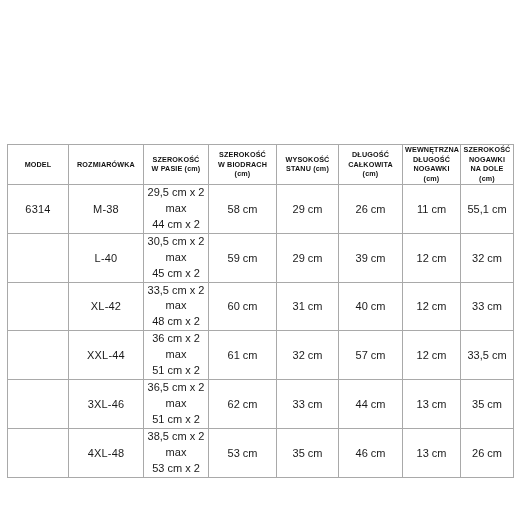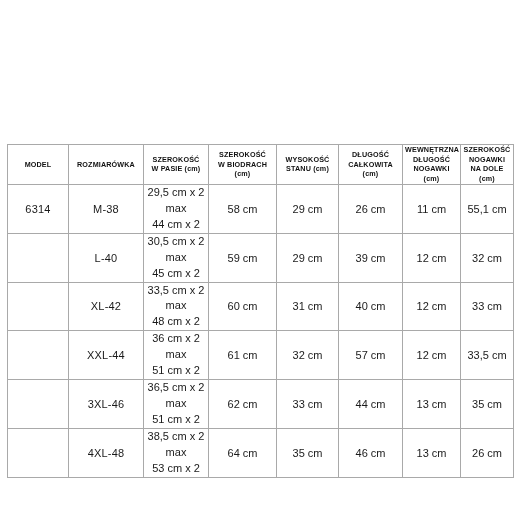--- a/index.html
+++ b/index.html
@@ -159,21 +159,21 @@
           <td>62 cm</td>
           <td>33 cm</td>
           <td>44 cm</td>
           <td>13 cm</td>
           <td>35 cm</td>
         </tr>
         <tr>
           <td class="col-model"></td>
           <td class="col-size">4XL-48</td>
           <td class="col-waist">38,5 cm x 2<br>max<br>53 cm x 2</td>
-          <td>64 cm</td>
+          <td>53 cm</td>
           <td>35 cm</td>
           <td>46 cm</td>
           <td>13 cm</td>
           <td>26 cm</td>
         </tr>
       </tbody>
   </table>
 </div>
 
 </body></html>

